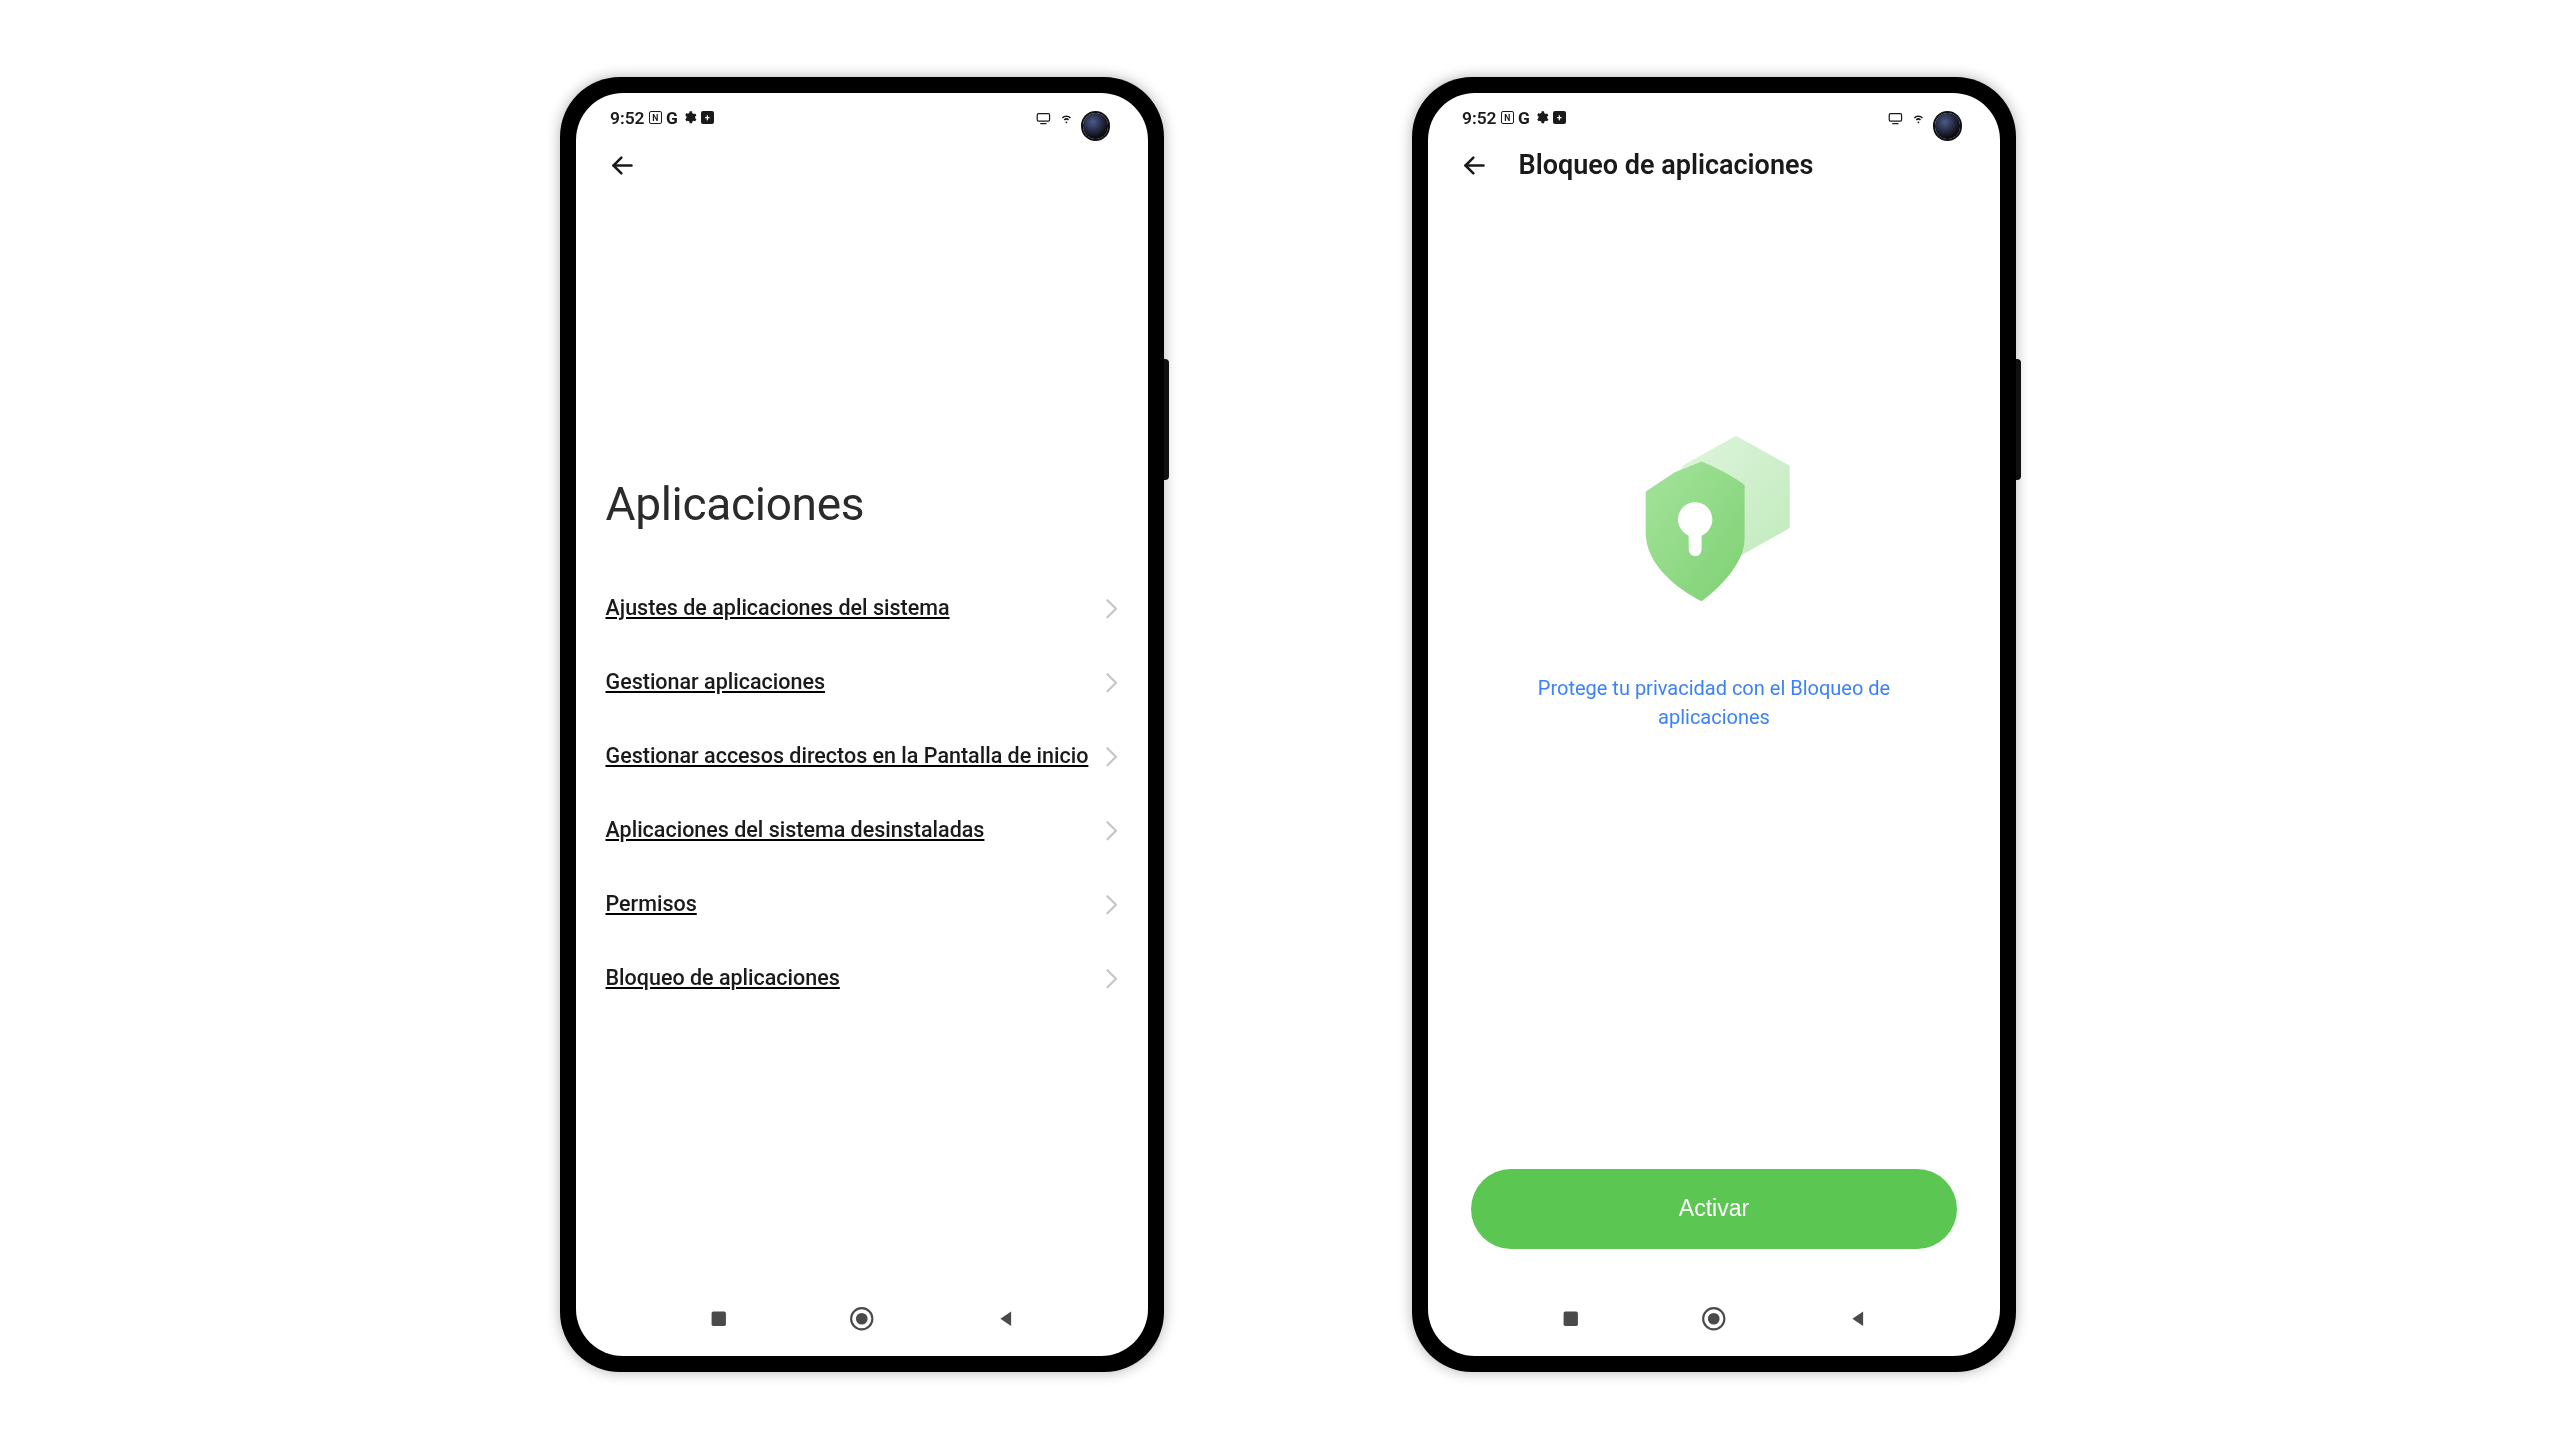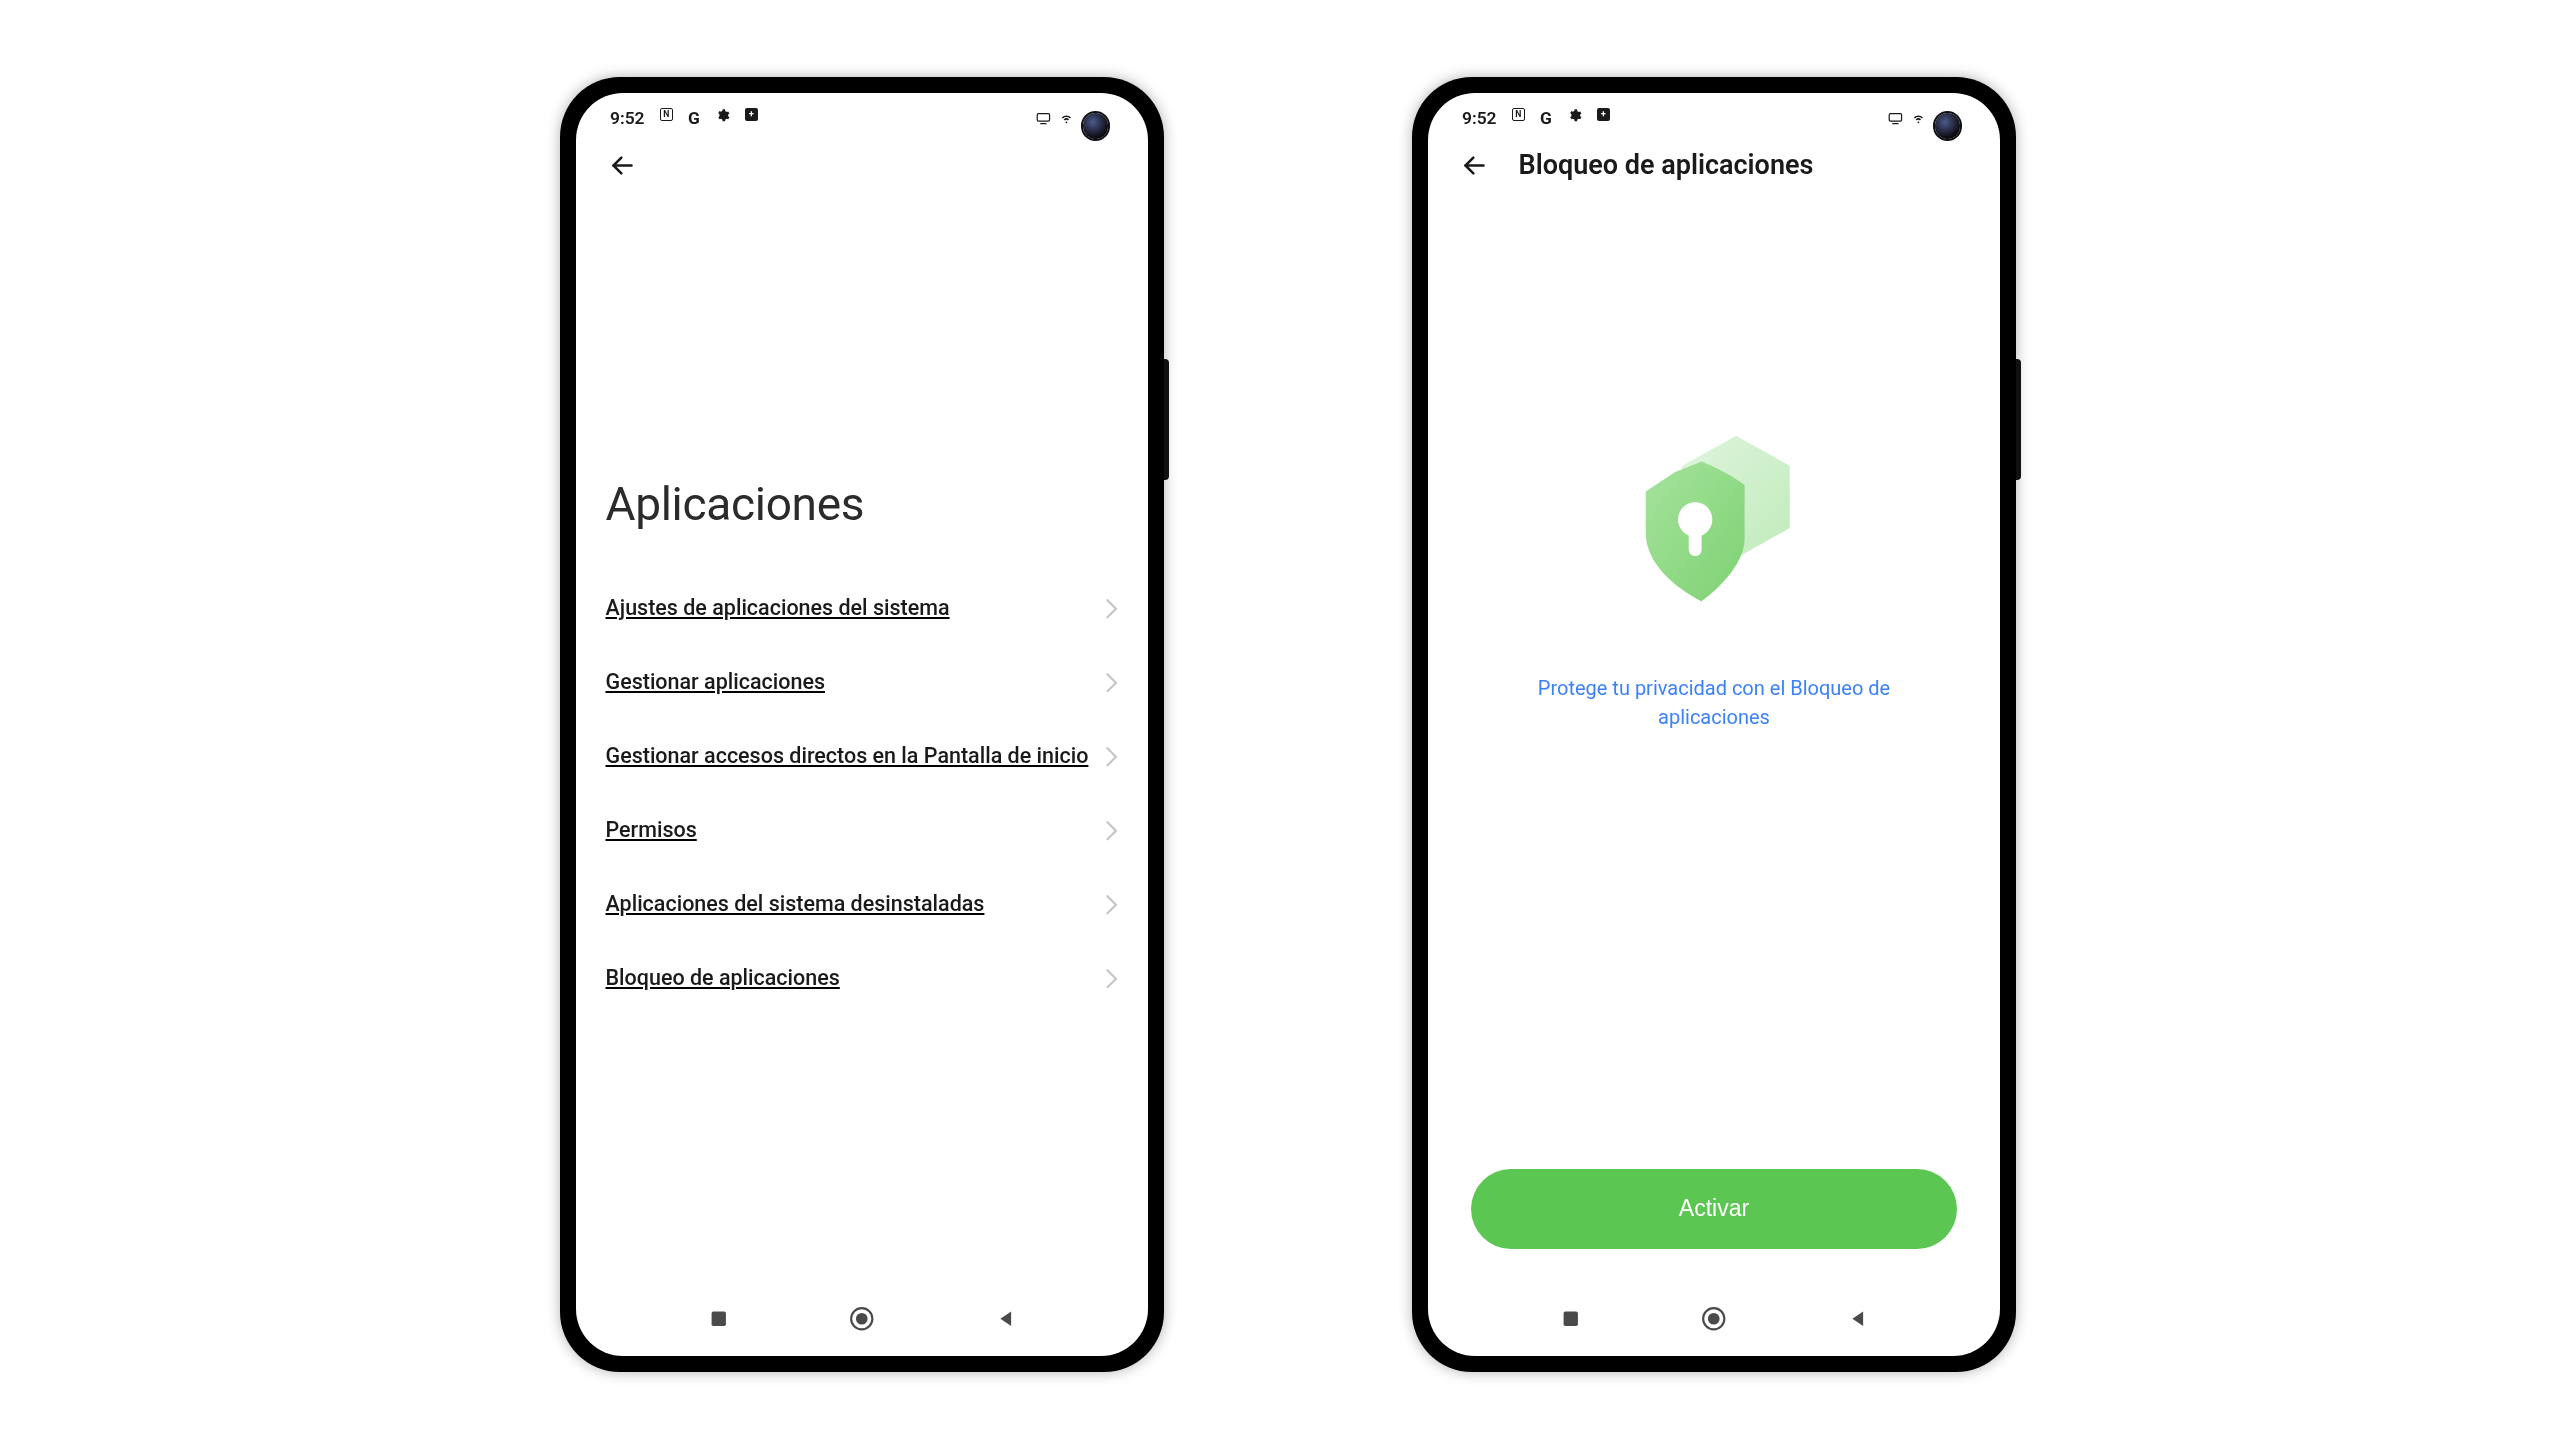--- a/index.html
+++ b/index.html
@@ -57,21 +57,22 @@
     height: 40px;
     display: flex;
     align-items: center;
     padding: 9.4px 34px 0 34px;
     font-size: 17.4px;
     font-weight: 600;
     color: #1a1a1a;
   }
   .status-left {
     display: flex;
-    gap: 15px;
+    align-items: center;
+    gap: 4px;
   }
   .status-right {
     margin-left: auto;
     display: flex;
     align-items: center;
     gap: 8px;
     padding-right: 40px;
   }
   .status-ico {
     width: 14.8px;
@@ -262,27 +263,27 @@
             <polyline points="2 2 10 10 2 18"></polyline>
           </svg>
       </div>
       <div class="list-item">
         <div class="list-item-label">Gestionar accesos directos en la Pantalla de inicio</div>
         <svg class="chevron" width="13.4" height="21.5" viewBox="0 0 12 20" fill="none" stroke="currentColor" stroke-width="2" stroke-linecap="round" stroke-linejoin="round">
             <polyline points="2 2 10 10 2 18"></polyline>
           </svg>
       </div>
       <div class="list-item">
+        <div class="list-item-label">Aplicaciones del sistema desinstaladas</div>
+        <svg class="chevron" width="13.4" height="21.5" viewBox="0 0 12 20" fill="none" stroke="currentColor" stroke-width="2" stroke-linecap="round" stroke-linejoin="round">
+            <polyline points="2 2 10 10 2 18"></polyline>
+          </svg>
+      </div>
+      <div class="list-item">
         <div class="list-item-label">Permisos</div>
-        <svg class="chevron" width="13.4" height="21.5" viewBox="0 0 12 20" fill="none" stroke="currentColor" stroke-width="2" stroke-linecap="round" stroke-linejoin="round">
-            <polyline points="2 2 10 10 2 18"></polyline>
-          </svg>
-      </div>
-      <div class="list-item">
-        <div class="list-item-label">Aplicaciones del sistema desinstaladas</div>
         <svg class="chevron" width="13.4" height="21.5" viewBox="0 0 12 20" fill="none" stroke="currentColor" stroke-width="2" stroke-linecap="round" stroke-linejoin="round">
             <polyline points="2 2 10 10 2 18"></polyline>
           </svg>
       </div>
       <div class="list-item">
         <div class="list-item-label">Bloqueo de aplicaciones</div>
         <svg class="chevron" width="13.4" height="21.5" viewBox="0 0 12 20" fill="none" stroke="currentColor" stroke-width="2" stroke-linecap="round" stroke-linejoin="round">
             <polyline points="2 2 10 10 2 18"></polyline>
           </svg>
       </div>

